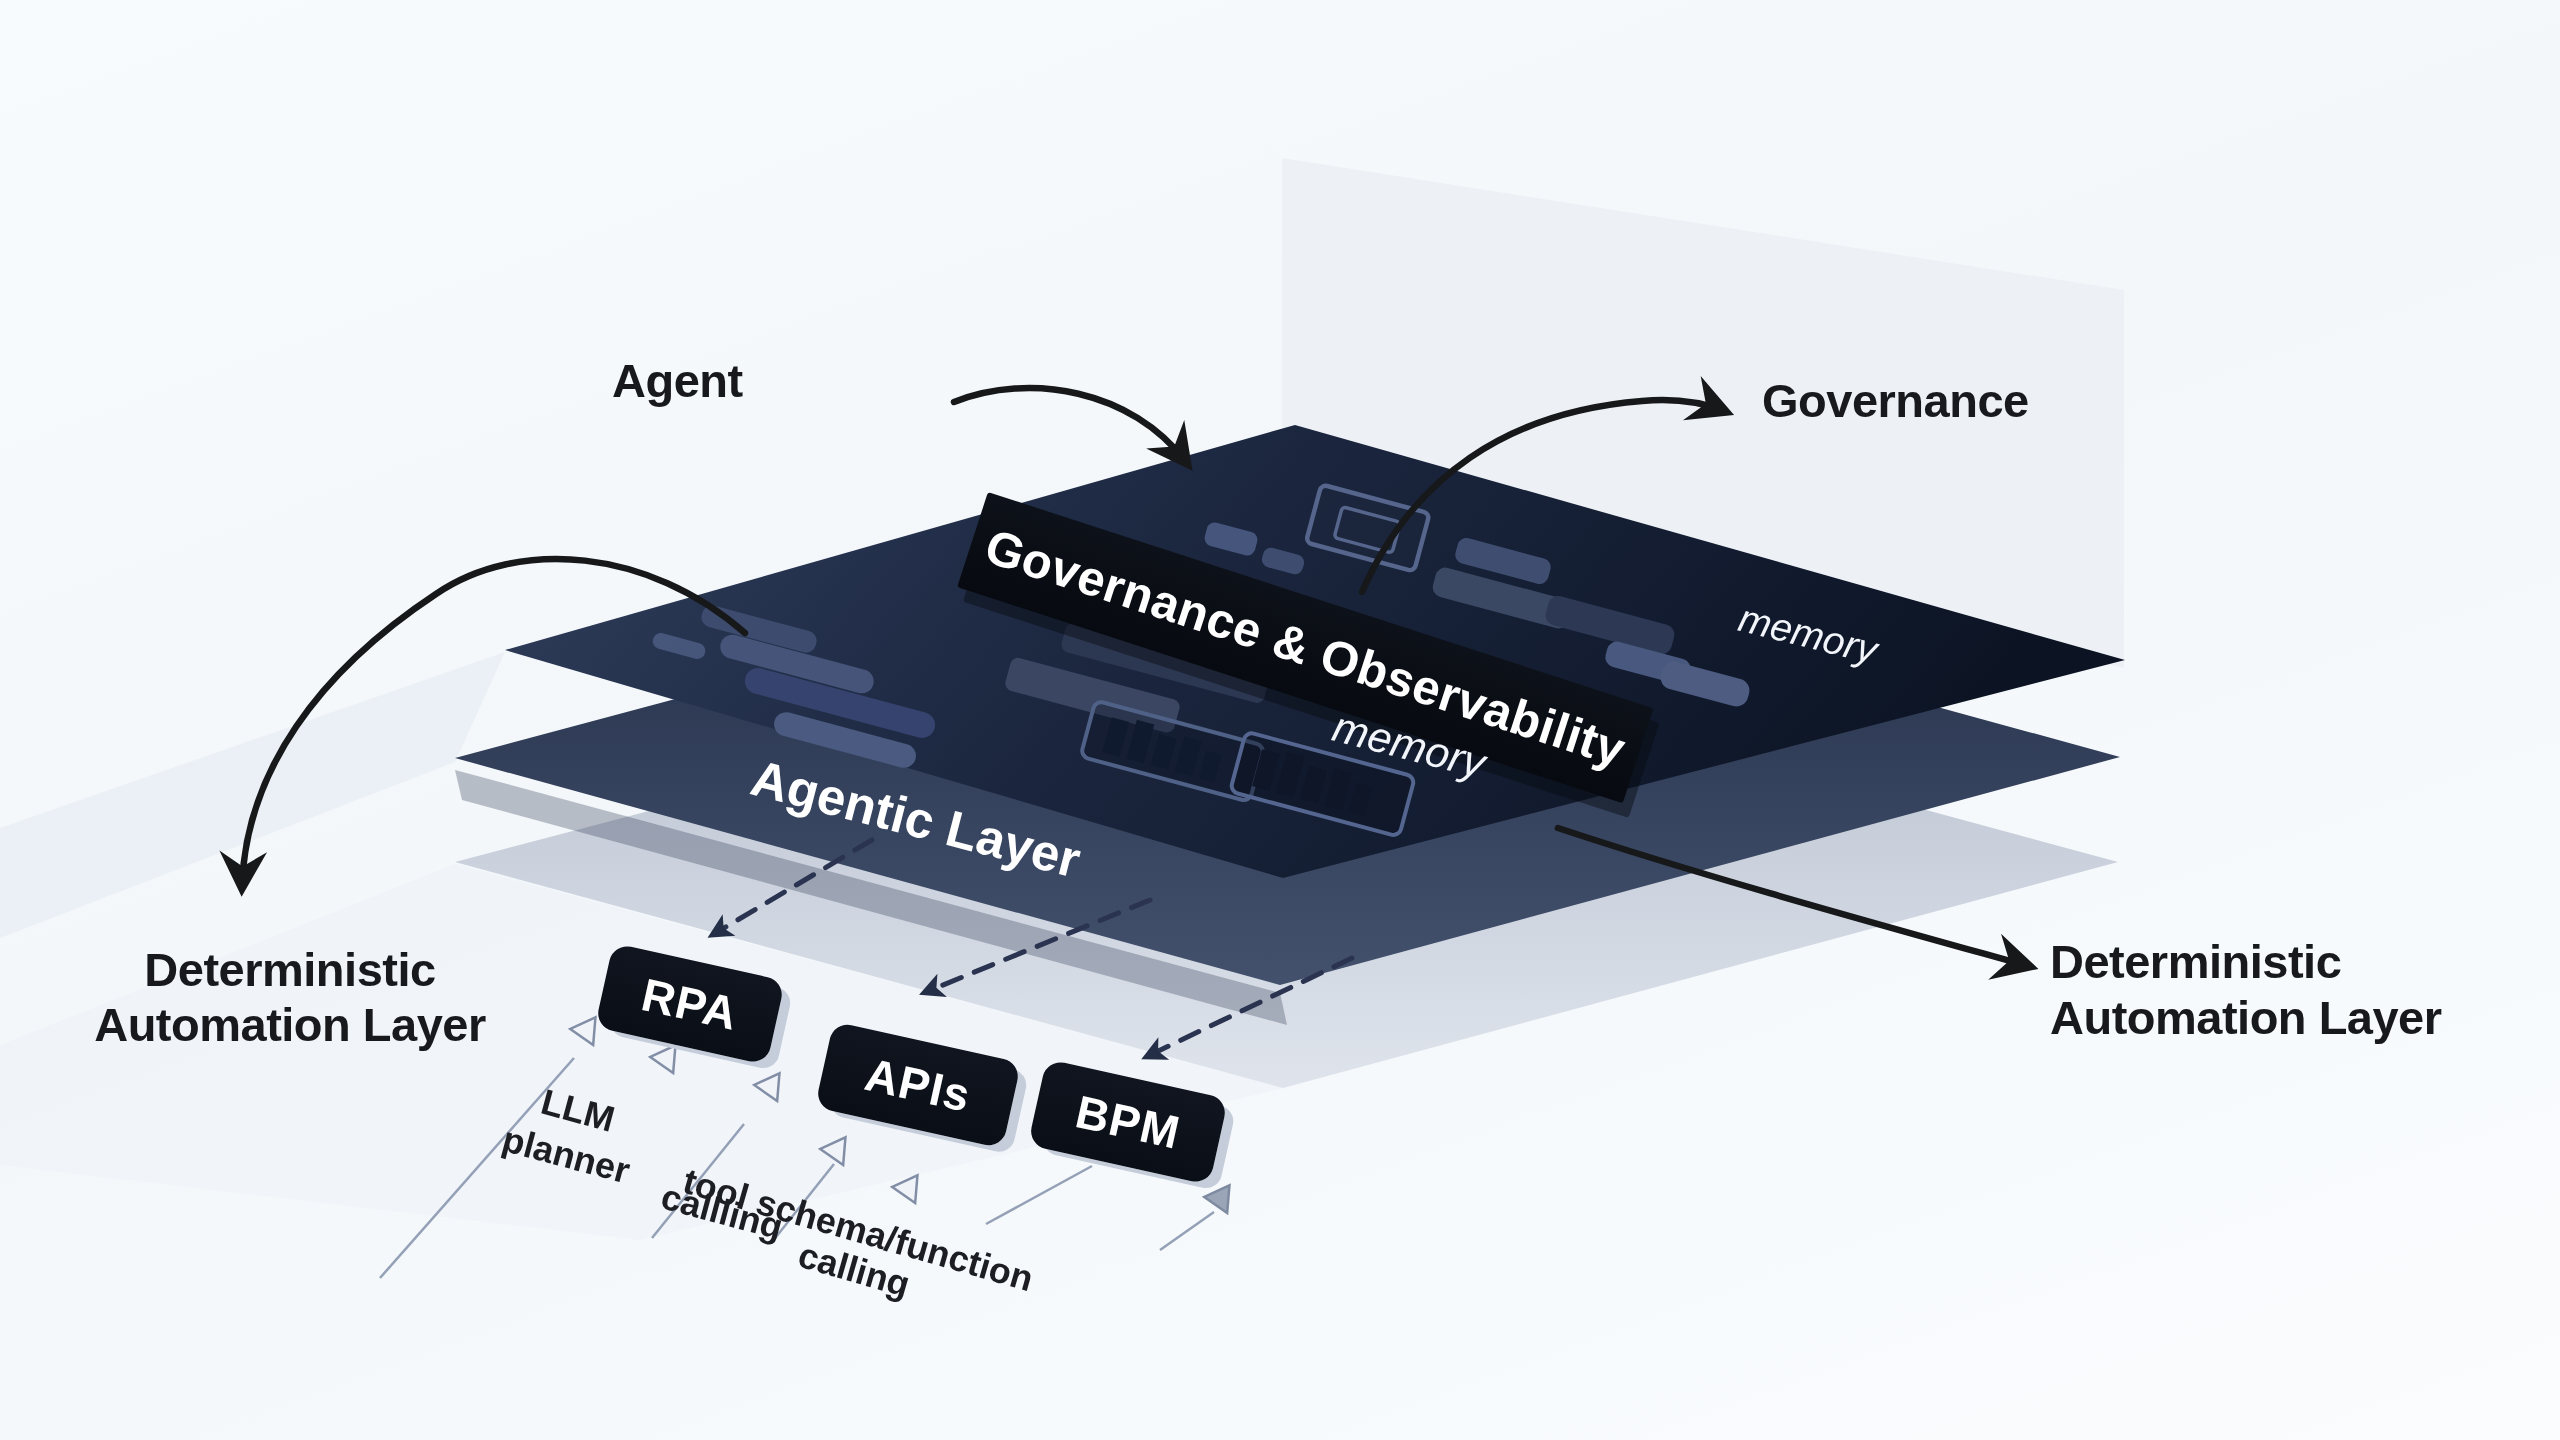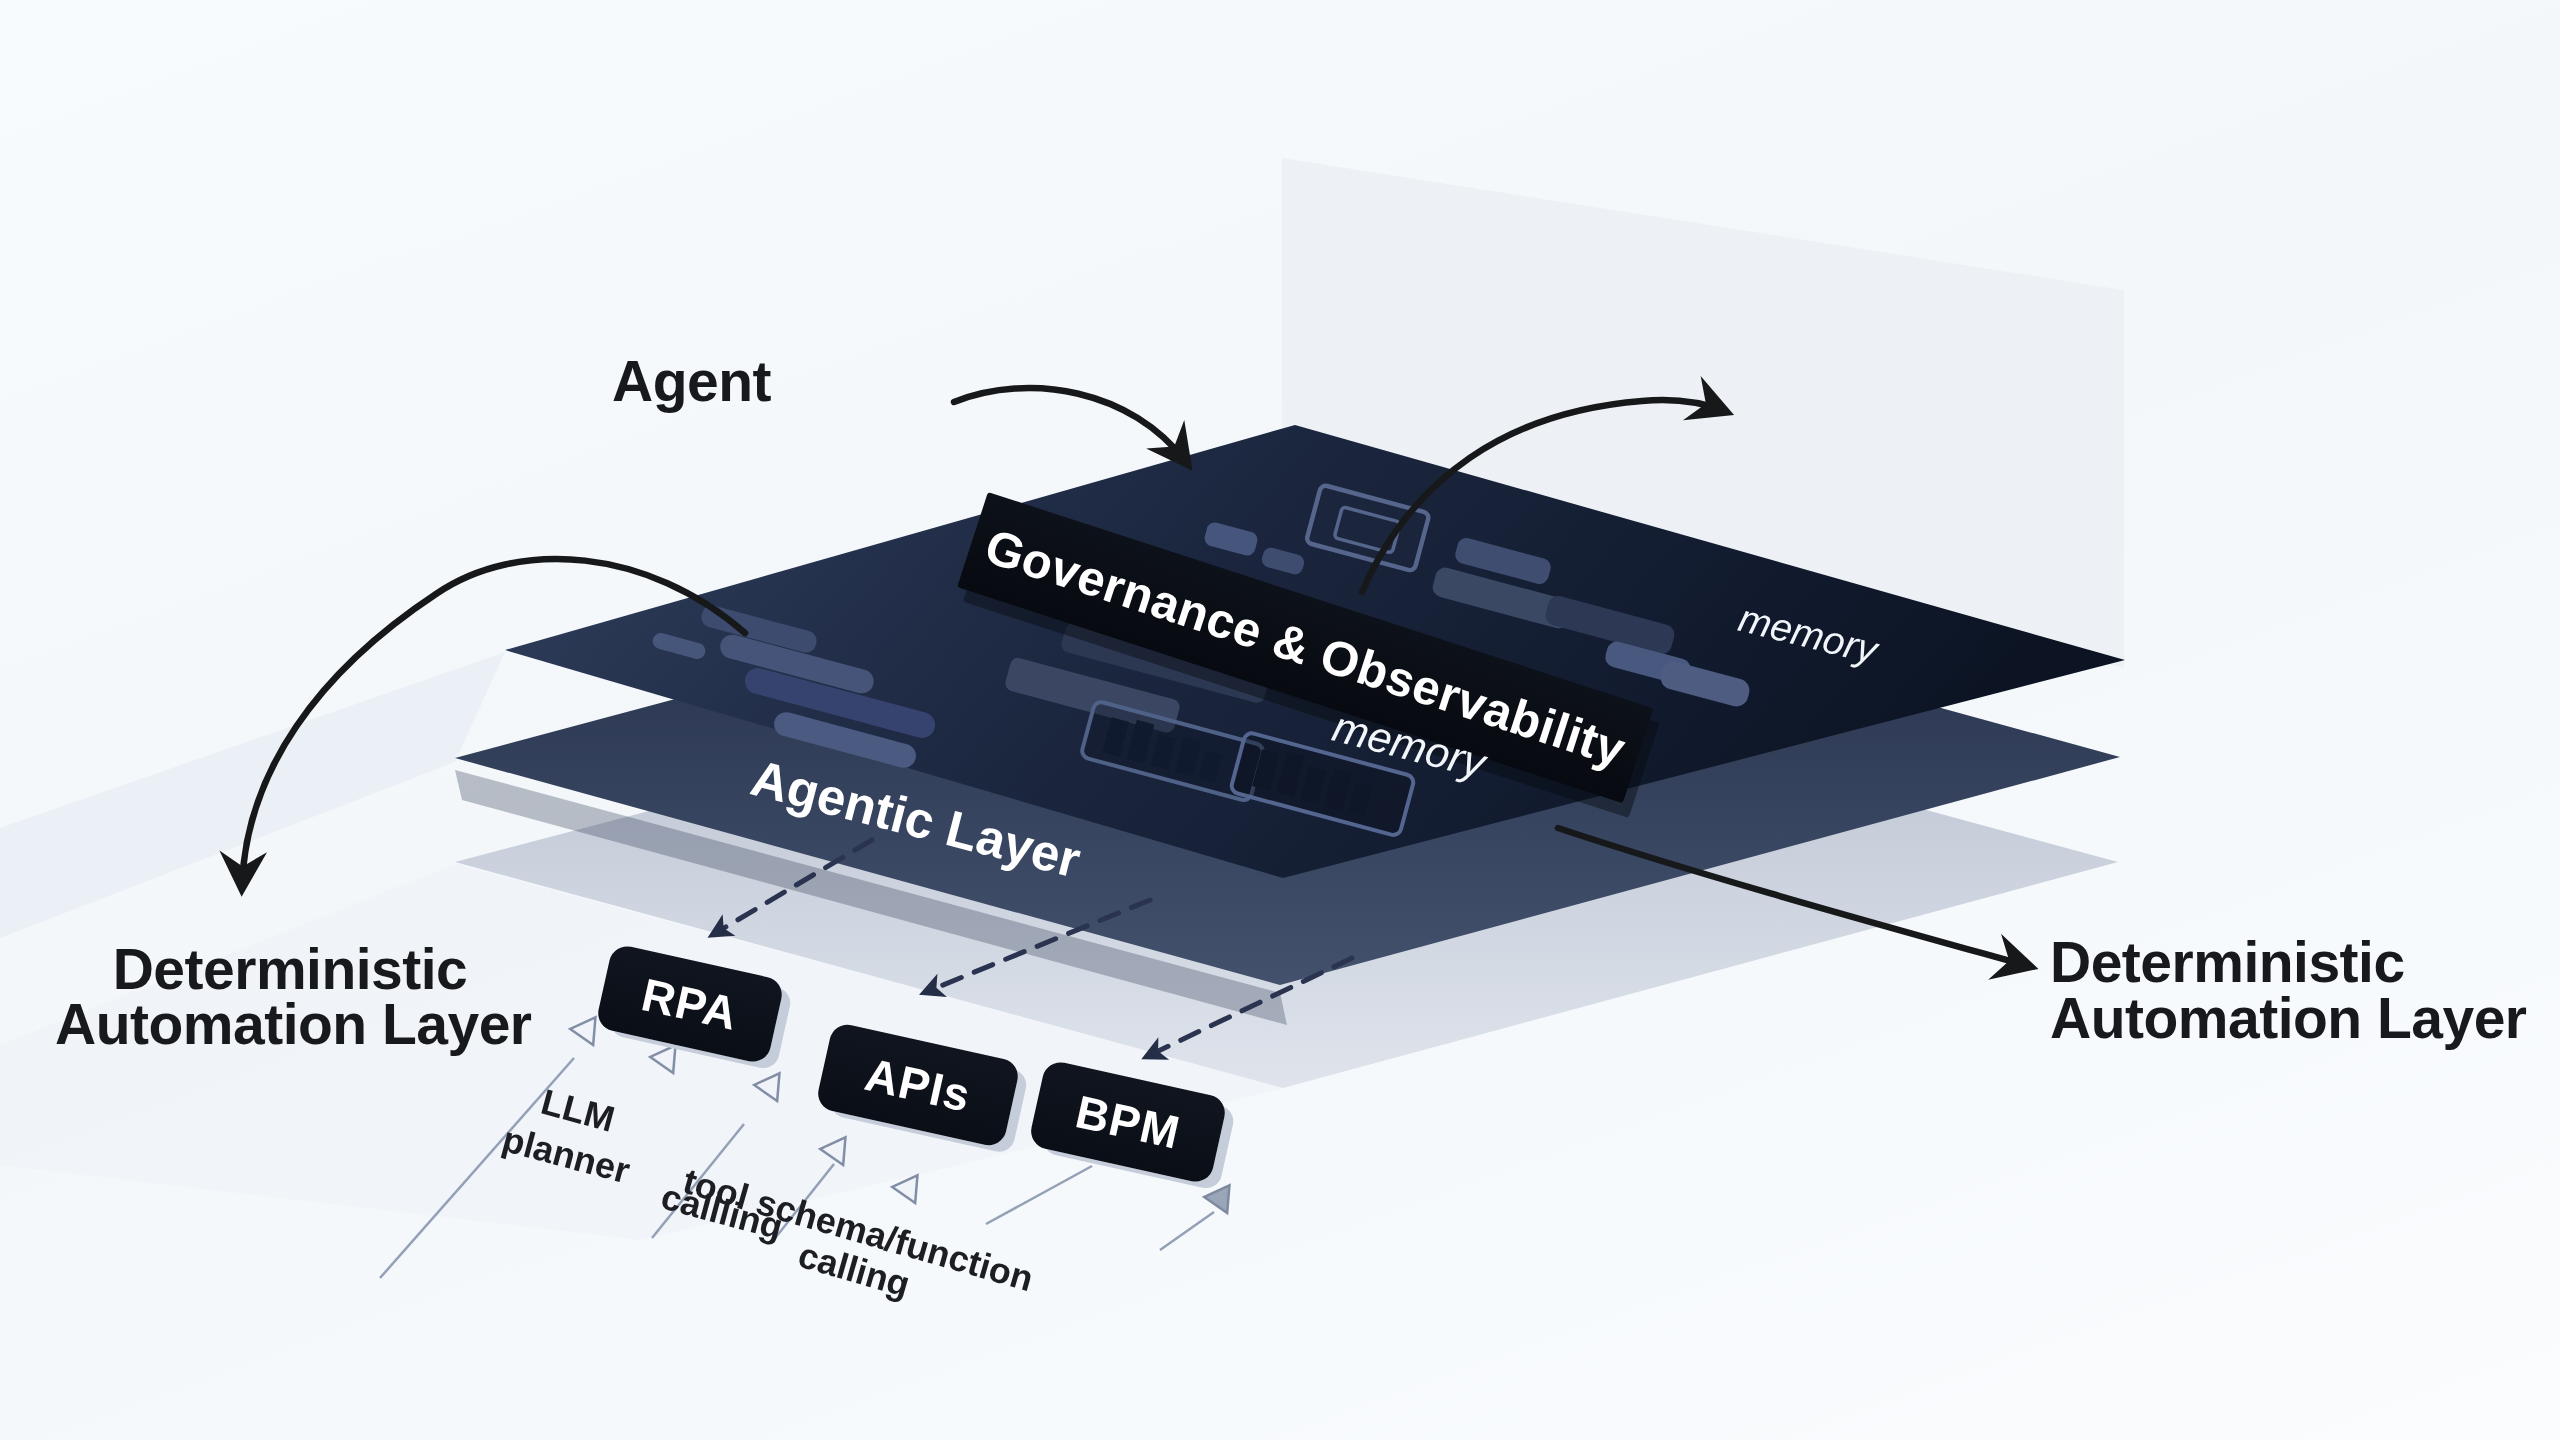--- a/index.html
+++ b/index.html
@@ -4,21 +4,21 @@
 <style>
   html,body{margin:0;padding:0;background:#f5f8fb;}
   #stage{
     position:relative;width:2560px;height:1440px;overflow:hidden;
     font-family:"Liberation Sans","DejaVu Sans",sans-serif;
     background:linear-gradient(160deg,#f8fbfd 0%,#f3f7fa 45%,#fafcfe 100%);
   }
   #scene{position:absolute;left:0;top:0;width:2560px;height:1440px;}
   .lbl{position:absolute;white-space:nowrap;color:#17191d;}
   .bold{font-weight:700;}
-  .ann{font-size:57px;line-height:58px;font-weight:700;letter-spacing:-0.5px;}
+  .ann{font-size:47px;line-height:58px;font-weight:700;letter-spacing:-0.5px;}
   .sub{font-size:36px;font-weight:600;color:#1c1e24;letter-spacing:0px;}
   .white{color:#ffffff;}
   .banner{
     position:absolute;left:988px;top:492px;width:700px;height:100px;
     background:linear-gradient(180deg,#0d1119 0%,#070a10 100%);
     transform:rotate(18deg);transform-origin:0 0;border-radius:3px;
     box-shadow:10px 12px 0 rgba(7,10,16,0.45);
     display:flex;align-items:center;justify-content:center;
   }
   .banner span{color:#fff;font-weight:700;font-size:49px;letter-spacing:0.5px;}
@@ -148,20 +148,21 @@
   </div>
 
   <div class="lbl white bold" style="left:760px;top:748px;font-size:51px;transform:rotate(14.5deg);transform-origin:0 0;">Agentic Layer</div>
   <div class="lbl mem" style="left:1340px;top:702px;font-size:43px;transform:rotate(14.5deg);transform-origin:0 0;">memory</div>
   <div class="lbl mem" style="left:1745px;top:596px;font-size:39px;transform:rotate(14deg);transform-origin:0 0;">memory</div>
 
   <div class="lbl ann" style="left:612px;top:352px;">
     <span style="display:block;">Agent</span>
   </div>
   <div class="lbl ann" style="left:1762px;top:372px;">
+    <span style="display:block;">Governance</span>
   </div>
   <div class="lbl ann" style="left:55px;top:942px;width:470px;text-align:center;line-height:55px;">
     <span style="display:block;">Deterministic</span>
     <span style="display:block;">Automation Layer</span>
   </div>
   <div class="lbl ann" style="left:2050px;top:934px;line-height:56px;">
     <span style="display:block;">Deterministic</span>
     <span style="display:block;">Automation Layer</span>
   </div>
 

